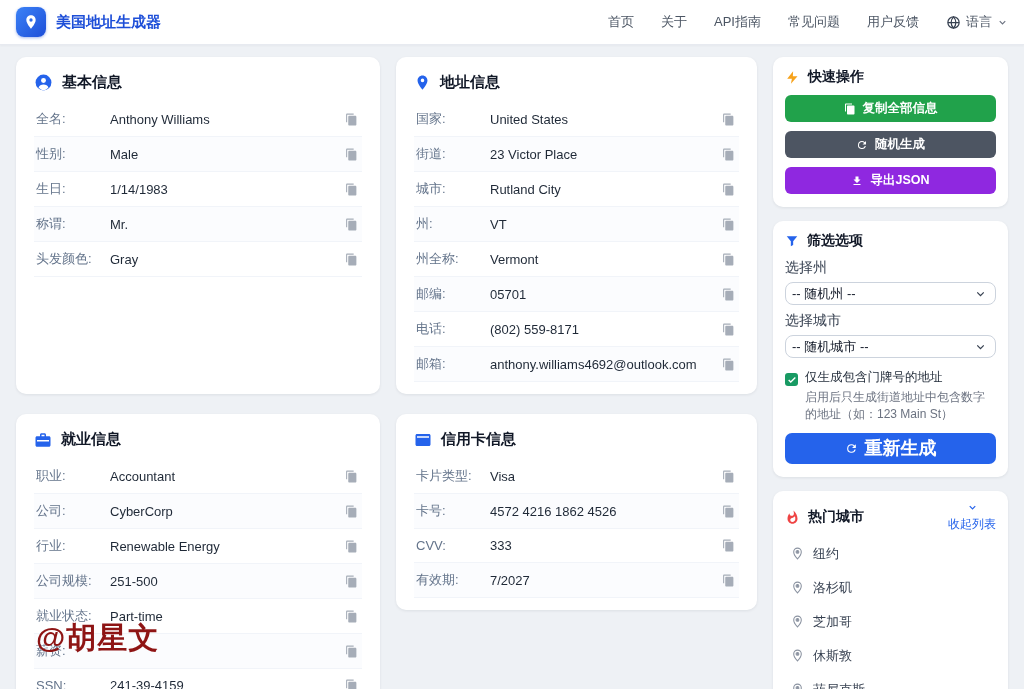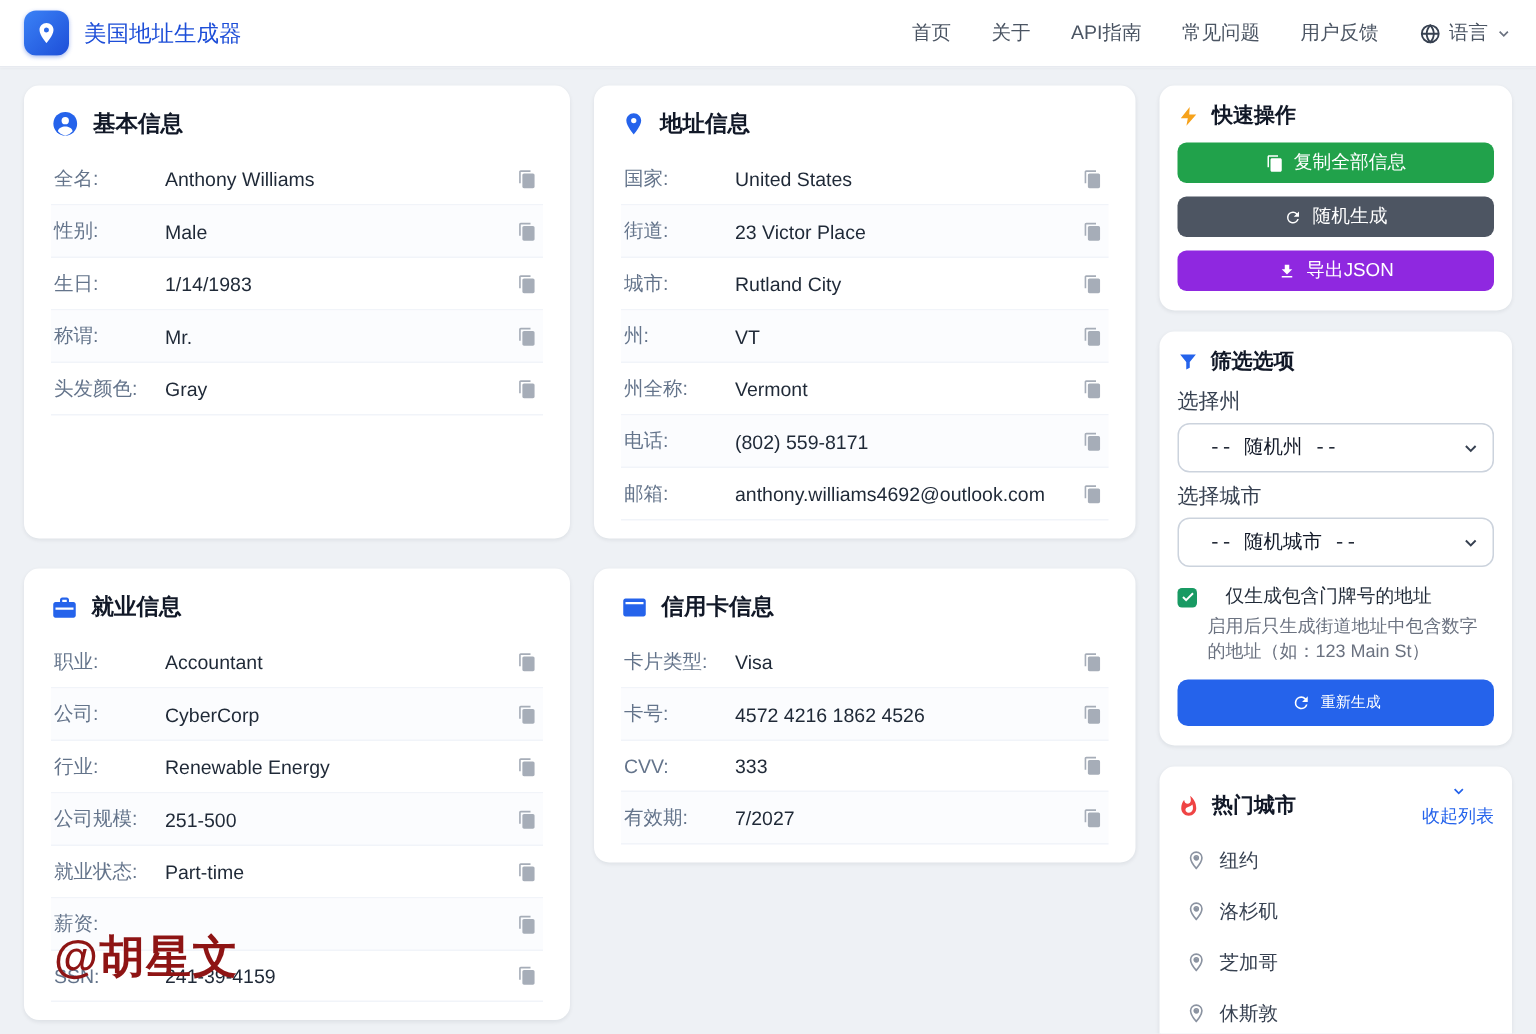--- a/index.html
+++ b/index.html
@@ -14,21 +14,21 @@
     box-shadow:0 1px 2px rgba(16,24,40,.04);
     display:flex; align-items:center; padding:0 16px; position:relative; z-index:5;
   }
   .brand { display:flex; align-items:center; gap:10px; cursor:pointer; }
   .logo {
     width:30px; height:30px; border-radius:8px;
     background:linear-gradient(135deg,#3b82f6,#1d4ed8);
     display:flex; align-items:center; justify-content:center;
     box-shadow:0 1px 3px rgba(29,78,216,.4);
   }
-  .brand-title { color:#1d4ed8; font-weight:400; font-size:15px; }
+  .brand-title { color:#1d4ed8; font-weight:700; font-size:15px; }
   .nav-links { margin-left:auto; display:flex; align-items:center; gap:27px; font-size:13px; color:#4b5563; }
   .nav-link { cursor:pointer; white-space:nowrap; }
   .lang { display:flex; align-items:center; gap:5px; cursor:pointer; }
   
   .content { display:flex; gap:16px; padding:12px 16px 0; }
   .main-grid { width:741px; display:flex; flex-direction:column; gap:20px; }
   .grid-row { display:grid; grid-template-columns:364px 1fr; gap:16px; }
   .grid-row.bottom { align-items:start; }
   .sidebar { flex:1; display:flex; flex-direction:column; gap:14px; }
   
@@ -50,37 +50,37 @@
   .copy-btn {
     margin-left:auto; background:none; border:none; color:#a6adb8;
     cursor:pointer; display:flex; align-items:center; padding:2px;
   }
   
   .side-card { background:#fff; border-radius:10px; padding:11px 12px; box-shadow:0 1px 3px rgba(16,24,40,.08); }
   .side-header { display:flex; align-items:center; gap:8px; font-size:14px; font-weight:700; color:#111827; margin-bottom:9px; }
   .action-btn {
     width:100%; height:27px; margin-bottom:9px; border:none; border-radius:6px;
     display:flex; align-items:center; justify-content:center; gap:7px;
-    color:#fff; font-size:12.5px; font-weight:400; cursor:pointer;
+    color:#fff; font-size:12.5px; font-weight:700; cursor:pointer;
     font-family:inherit;
   }
   .action-btn:last-child { margin-bottom:2px; }
   .btn-green  { background:#21a24b; }
   .btn-dark   { background:#4d5562; }
   .btn-purple { background:#8f28e0; }
-  .btn-blue   { background:#2563eb; height:31px; font-size:10px; border-radius:7px; margin-top:2px; }
+  .btn-blue   { background:#2563eb; height:31px; font-size:18px; border-radius:7px; margin-top:2px; }
   .filter-label { font-size:14px; color:#374151; margin:7px 0 5px; }
   .select-wrap { position:relative; }
   select {
-    width:100%; height:33px; border:1px solid #ccd3dd; border-radius:8px;
-    background:#fff; font-size:13px; color:#111827; padding:0 26px 0 20px;
-    appearance:none; -webkit-appearance:none; font-family:Liberation Mono, monospace; cursor:pointer;
+    width:100%; height:23px; border:1px solid #ccd3dd; border-radius:8px;
+    background:#fff; font-size:13px; color:#111827; padding:0 26px 0 6px;
+    appearance:none; -webkit-appearance:none; font-family:Liberation Sans, sans-serif; cursor:pointer;
   }
   .select-chev { position:absolute; right:9px; top:50%; transform:translateY(-50%); pointer-events:none; color:#374151; display:flex; }
-  .checkbox-row { display:flex; align-items:center; gap:19px; margin-top:11px; font-size:12.5px; color:#1f2937; cursor:pointer; }
+  .checkbox-row { display:flex; align-items:flex-end; gap:7px; margin-top:11px; font-size:12.5px; color:#1f2937; cursor:pointer; }
   .checkbox {
     width:13px; height:13px; border-radius:3px; background:#189a63; flex:none; margin-top:1px;
     display:inline-flex; align-items:center; justify-content:center;
   }
   .hint { font-size:12px; color:#6b7280; line-height:1.45; margin:3px 0 9px 20px; }
   
   .cities-header { display:flex; align-items:center; gap:8px; margin-bottom:4px; }
   .cities-title { display:flex; align-items:center; gap:8px; font-size:14px; font-weight:700; color:#111827; }
   .collapse-link { margin-left:auto; color:#2563eb; font-size:12px; display:flex; align-items:center; gap:3px; cursor:pointer;flex-direction:column; }
   .city-item { display:flex; align-items:center; gap:9px; padding:8px 6px; font-size:13px; color:#374151; cursor:pointer; border-radius:6px; }
@@ -259,20 +259,29 @@
             <div class="info-row">
               <span class="row-label">州全称:</span>
               <span class="row-value">Vermont</span>
               <button class="copy-btn">
                 <svg width="13" height="13" viewBox="0 0 24 24" fill="currentColor">
                   <path d="M16 1H4c-1.1 0-2 .9-2 2v14h2V3h12V1zm3 4H8c-1.1 0-2 .9-2 2v14c0 1.1.9 2 2 2h11c1.1 0 2-.9 2-2V7c0-1.1-.9-2-2-2z"></path>
                 </svg>
               </button>
             </div>
 
+            <div class="info-row">
+              <span class="row-label">邮编:</span>
+              <span class="row-value">05701</span>
+              <button class="copy-btn">
+                <svg width="13" height="13" viewBox="0 0 24 24" fill="currentColor">
+                  <path d="M16 1H4c-1.1 0-2 .9-2 2v14h2V3h12V1zm3 4H8c-1.1 0-2 .9-2 2v14c0 1.1.9 2 2 2h11c1.1 0 2-.9 2-2V7c0-1.1-.9-2-2-2z"></path>
+                </svg>
+              </button>
+            </div>
 
             <div class="info-row">
               <span class="row-label">电话:</span>
               <span class="row-value">(802) 559-8171</span>
               <button class="copy-btn">
                 <svg width="13" height="13" viewBox="0 0 24 24" fill="currentColor">
                   <path d="M16 1H4c-1.1 0-2 .9-2 2v14h2V3h12V1zm3 4H8c-1.1 0-2 .9-2 2v14c0 1.1.9 2 2 2h11c1.1 0 2-.9 2-2V7c0-1.1-.9-2-2-2z"></path>
                 </svg>
               </button>
             </div>

